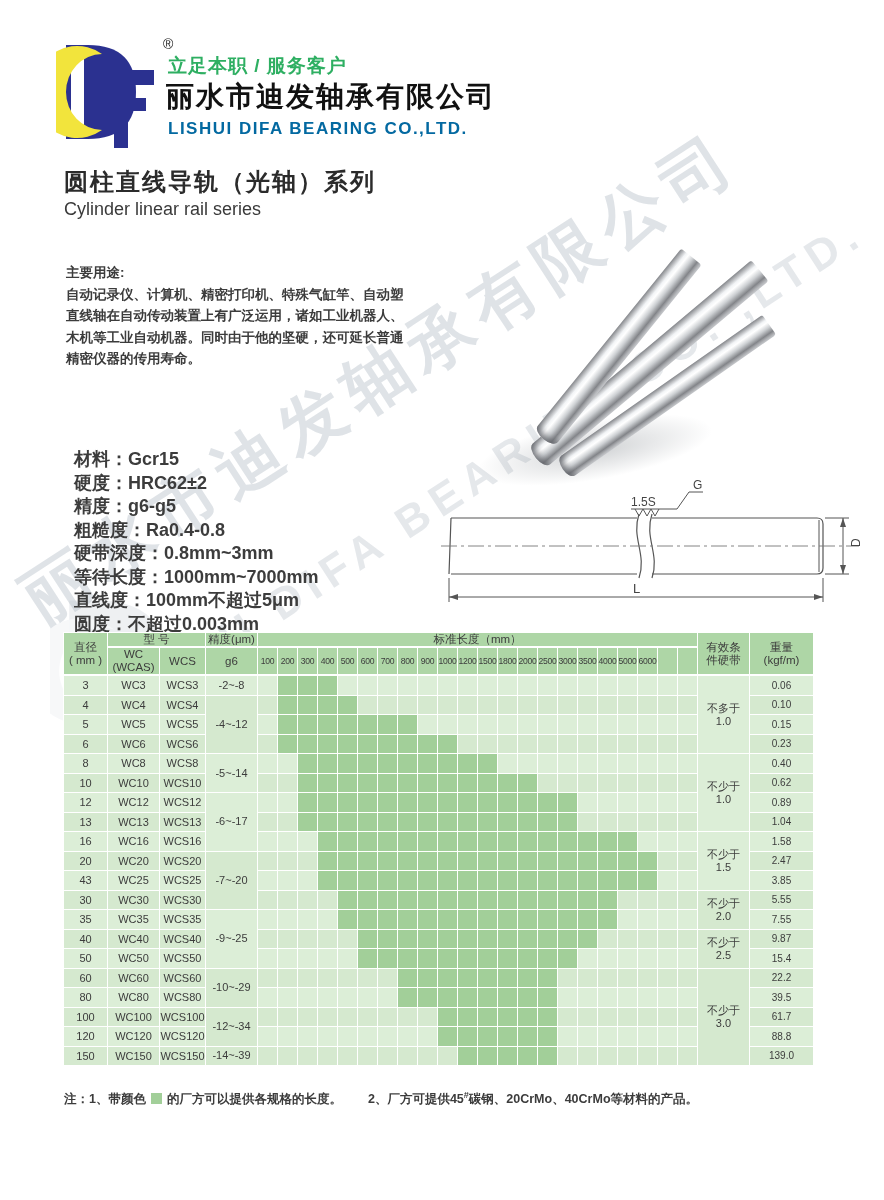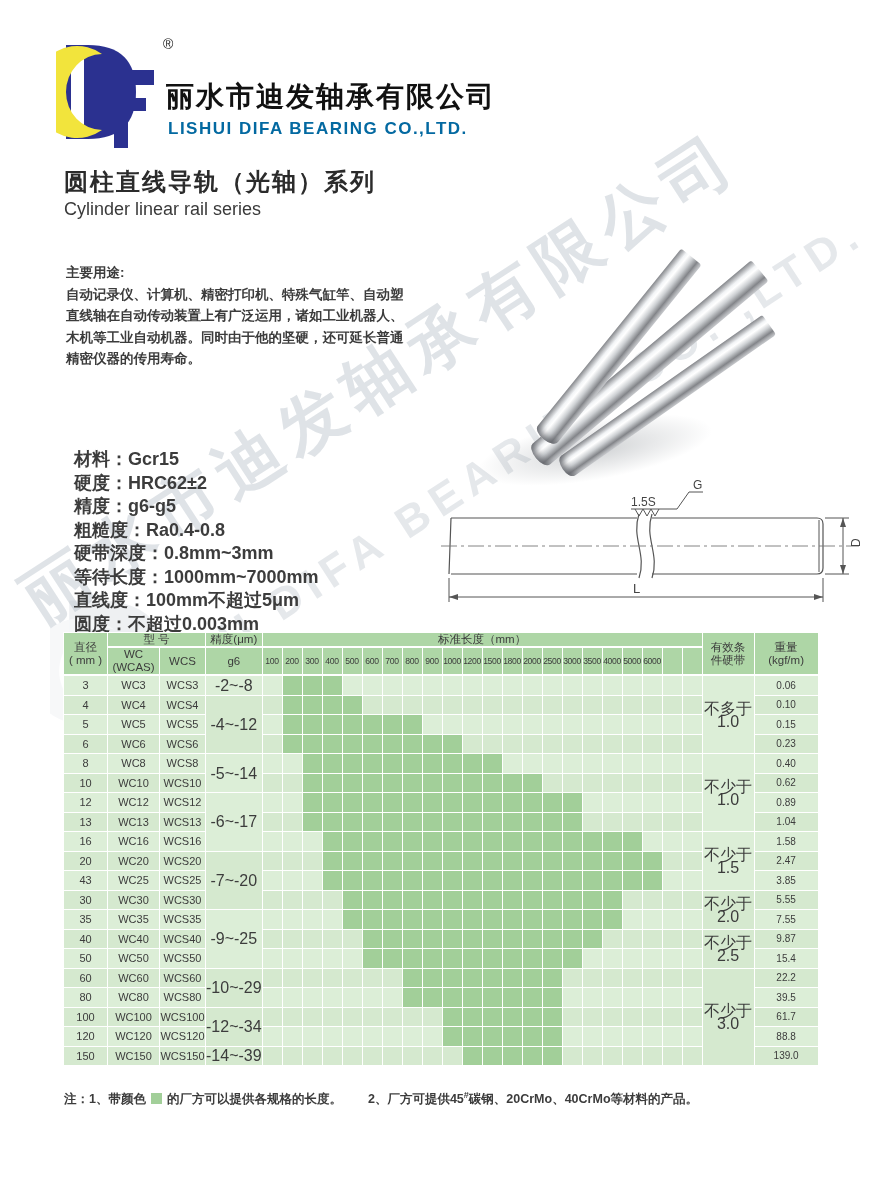--- a/index.html
+++ b/index.html
@@ -45,21 +45,21 @@
   #diagram text{font-family:"Liberation Sans",sans-serif;fill:#444;}
   
   #spec-table{position:absolute;left:63px;top:632px;z-index:2;border-collapse:collapse;table-layout:fixed;}
   #spec-table th,#spec-table td{border:1px solid #ffffff;padding:0;text-align:center;vertical-align:middle;
       font-weight:normal;color:#3c3c3c;overflow:hidden;}
   #spec-table thead th{background:var(--green-header,#aed6a6);font-size:11.5px;line-height:13px;border-bottom:2px solid #fff;}
   #spec-table thead th.len{font-size:8.6px;letter-spacing:-0.3px;}
   #spec-table tbody td{font-size:11px;height:18.5px;background:#dceed7;}
   #spec-table tbody tr.odd td{background:#d5e9cf;}
   #spec-table tbody td.on{background:var(--green-active,#a2cf99) !important;}
-  #spec-table tbody td.g6c,#spec-table tbody td.bandc{font-size:16px;line-height:13px;}
+  #spec-table tbody td.g6c,#spec-table tbody td.bandc{font-size:11px;line-height:13px;}
   #spec-table tbody td.wt{font-size:10px;}
   
   #note{position:absolute;left:64px;top:1090px;font-size:12.5px;font-weight:600;z-index:2;}
   #note .swatch{display:inline-block;width:11px;height:11px;background:var(--green-active,#a2cf99);
       margin:0 5px;vertical-align:-1px;}
   #note sup{font-size:9px;}
   .sp2{display:inline-block;width:26px;}
 </style>
 </head>
 <body>
@@ -79,20 +79,21 @@
       <path d="M15,10 L28,10 L28,94 L15,94 Z" fill="#ffffff"></path>
     </g>
     <path d="M38,16 A36,38 0 1 0 38,92 A44,46 0 1 1 38,16 Z" fill="#f2e43c" transform="translate(8,-2)"></path>
     <g fill="#2b3190">
       <rect x="58" y="30" width="14" height="78"></rect>
       <rect x="58" y="30" width="40" height="15"></rect>
       <rect x="58" y="58" width="32" height="13"></rect>
     </g>
   </svg>
   <div id="reg-mark">®</div>
+  <div id="slogan">立足本职 / 服务客户</div>
   <div id="company-cn">丽水市迪发轴承有限公司</div>
   <div id="company-en">LISHUI DIFA BEARING CO.,LTD.</div>
 
   <div id="title-cn">圆柱直线导轨（光轴）系列</div>
   <div id="title-en">Cylinder linear rail series</div>
 
   <div id="usage">
     <div>主要用途:</div>
     <div id="usage-lines">
         <div>自动记录仪、计算机、精密打印机、特殊气缸竿、自动塑</div>

